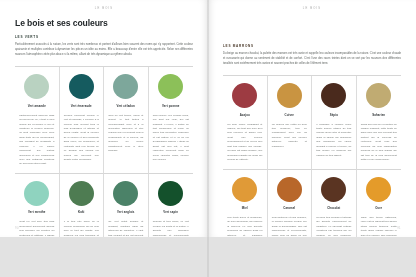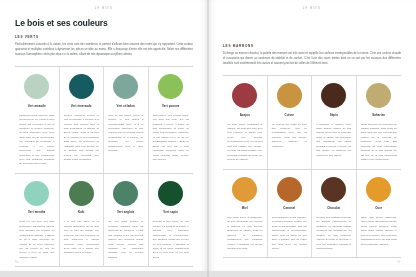--- a/index.html
+++ b/index.html
@@ -7,21 +7,21 @@
     width:416px;height:277px;overflow:hidden;
     background:#dcdcdc;
     font-family:"Liberation Sans",sans-serif;
     -webkit-font-smoothing:antialiased;
   }
   .spread{
     position:relative;width:416px;height:277px;
     display:flex;background:#e2e2e2;
   }
   .page{
-    position:relative;width:208px;height:271px;
+    position:relative;width:208px;height:237px;
     background:#ffffff;box-sizing:border-box;
     padding:11px;overflow:hidden;
   }
   .page.left{box-shadow:inset -6px 0 10px -7px rgba(0,0,0,.22);}
   .page.right{box-shadow:inset 6px 0 10px -7px rgba(0,0,0,.22);}
 
   .running-head{
     position:absolute;top:7px;left:0;right:0;
     text-align:center;
     font-size:2.7px;letter-spacing:1.15px;

